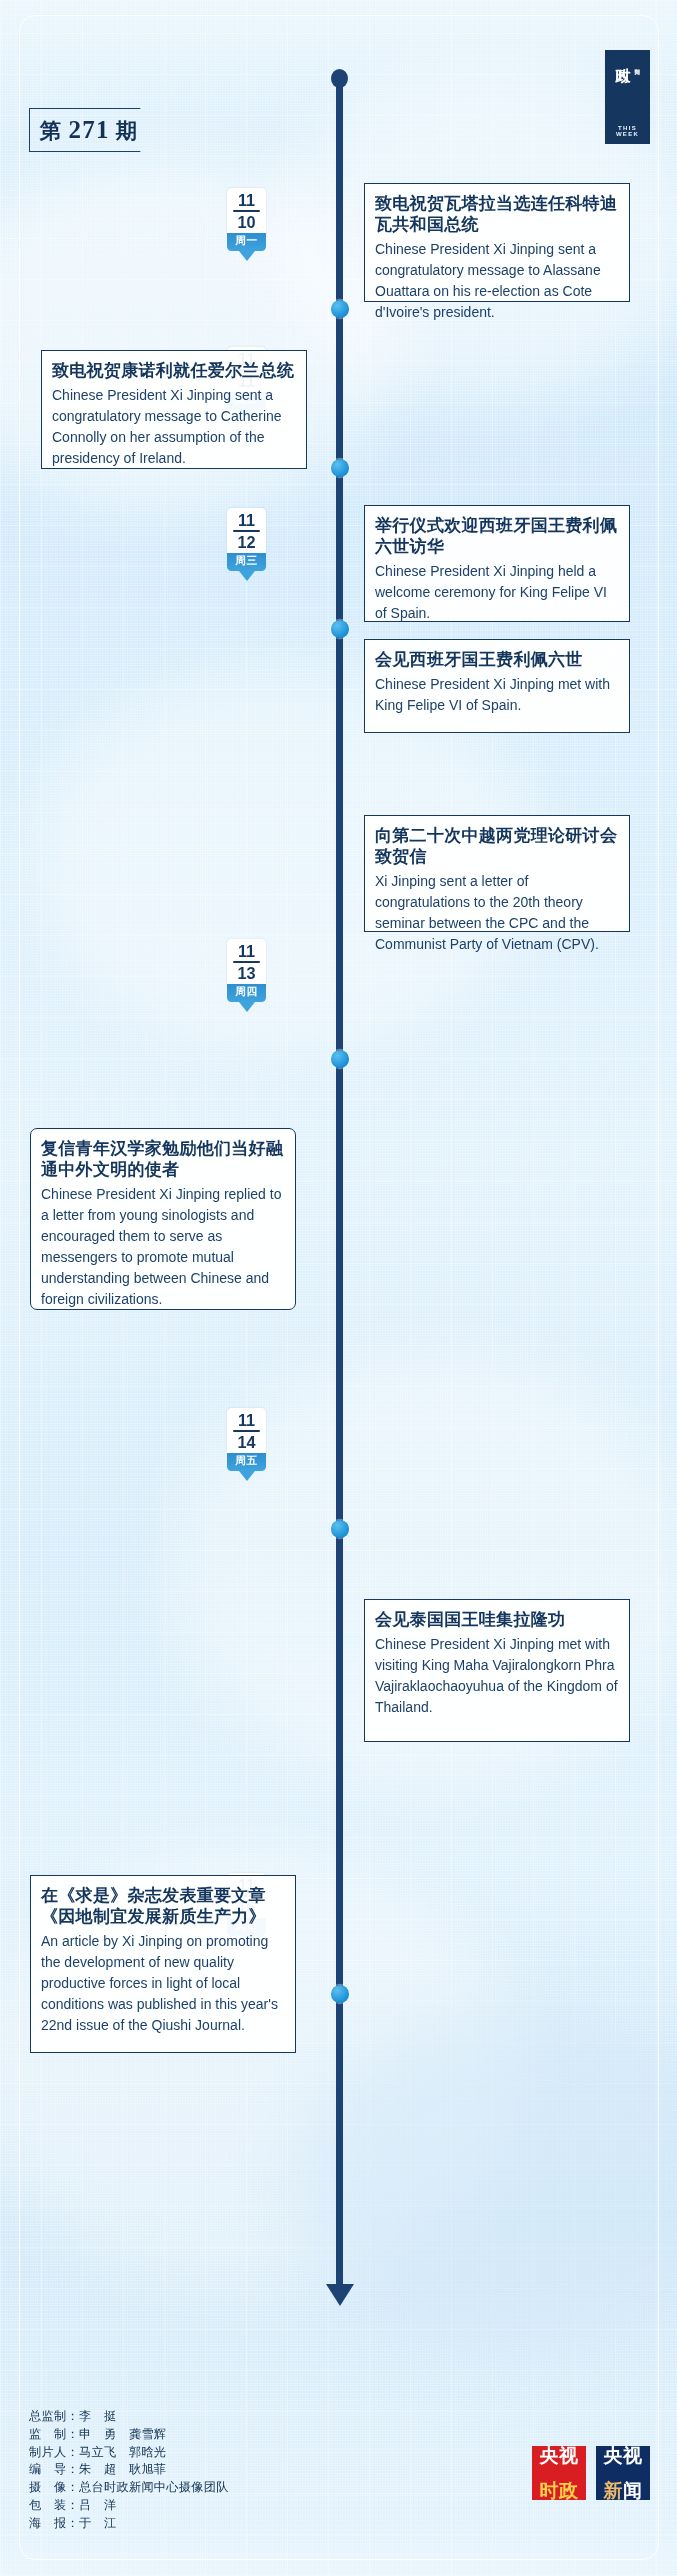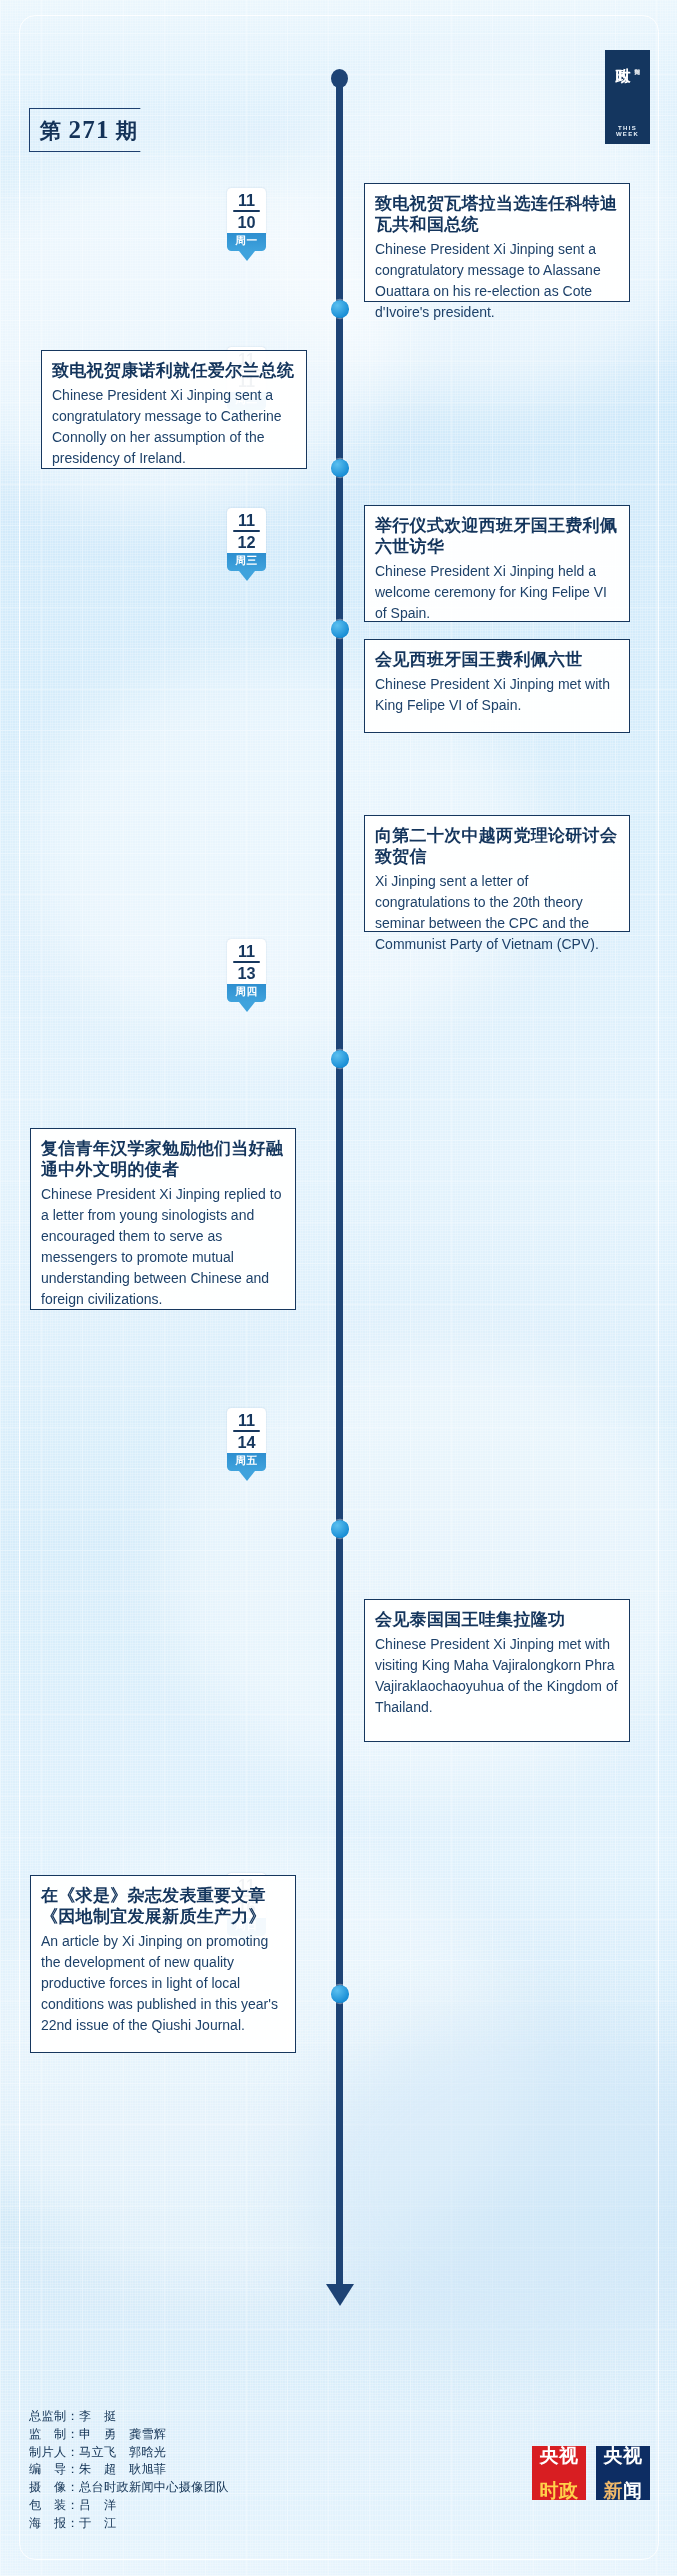--- a/index.html
+++ b/index.html
@@ -329,21 +329,21 @@
     <div class="zh">举行仪式欢迎西班牙国王费利佩六世访华</div>
     <div class="en">Chinese President Xi Jinping held a welcome ceremony for King Felipe VI of Spain.</div>
   </div>
 
   <div class="card" style="left:364px; top:815px; width:266px; height:117px;">
     <div class="zh">向第二十次中越两党理论研讨会致贺信</div>
     <div class="en">Xi Jinping sent a letter of congratulations to the 20th theory seminar between the CPC and the Communist Party of Vietnam (CPV).</div>
   </div>
 
 
-  <div class="card" style="left:30px; top:1128px; width:266px; height:182px;">
+  <div class="card" style="left:30px; top:1128px; width:266px; height:182px;border-radius:7px;">
     <div class="zh">复信青年汉学家勉励他们当好融通中外文明的使者</div>
     <div class="en">Chinese President Xi Jinping replied to a letter from young sinologists and encouraged them to serve as messengers to promote mutual understanding between Chinese and foreign civilizations.</div>
   </div>
 
 
   <div class="card" style="left:364px; top:1599px; width:266px; height:143px;">
     <div class="zh">会见泰国国王哇集拉隆功</div>
     <div class="en">Chinese President Xi Jinping met with visiting King Maha Vajiralongkorn Phra Vajiraklaochaoyuhua of the Kingdom of Thailand.</div>
   </div>
 

